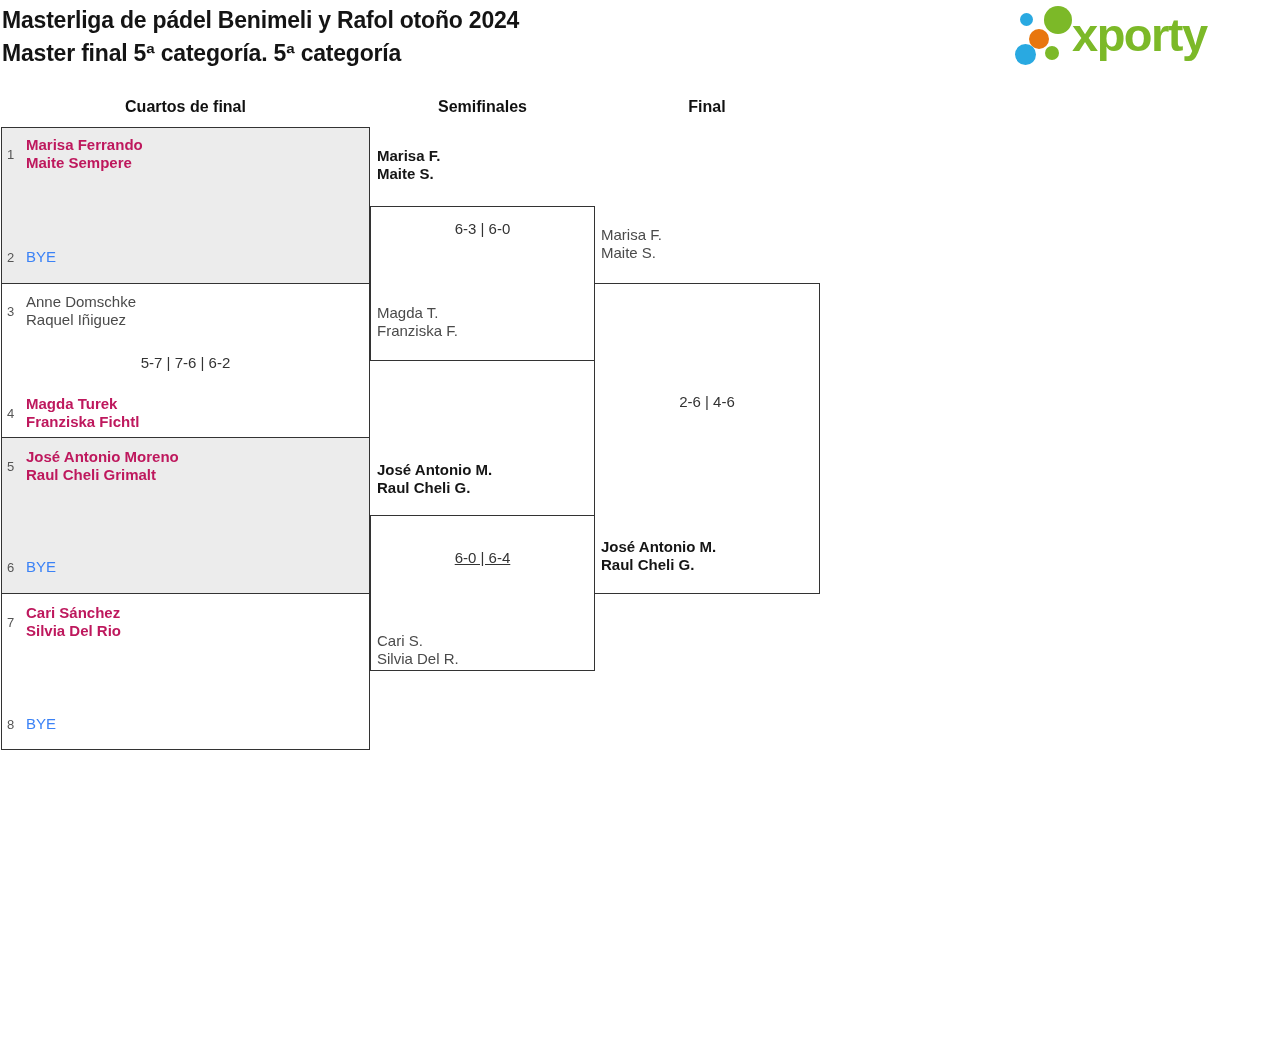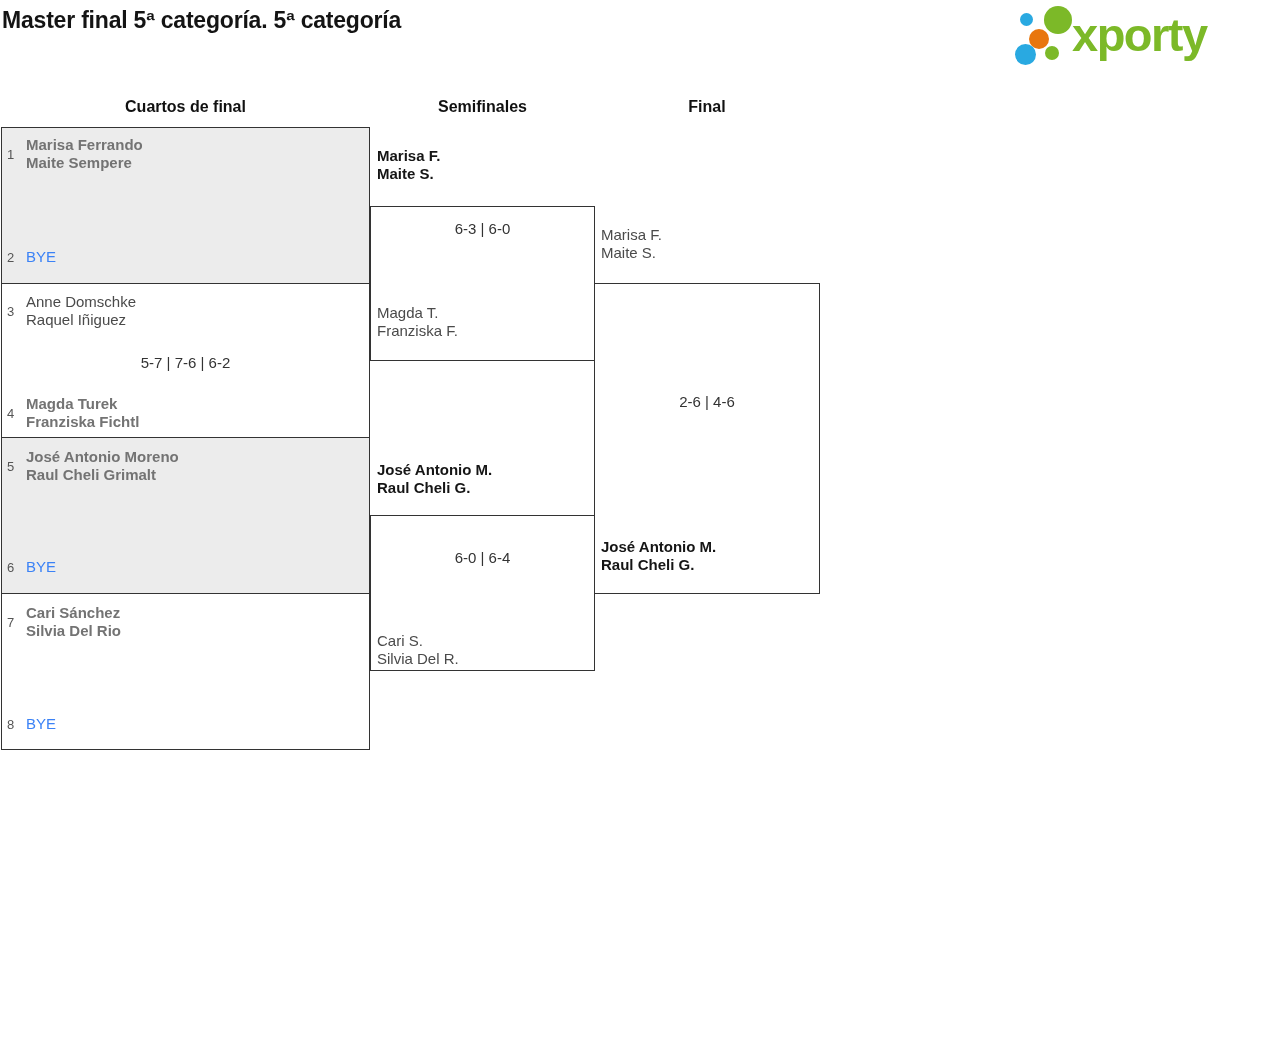--- a/index.html
+++ b/index.html
@@ -45,41 +45,42 @@
   #box-qf4 { left:1px;   top:593px; width:369px; height:157px; }
   #box-sf1 { left:370px; top:206px; width:225px; height:155px; }
   #box-sf2 { left:370px; top:515px; width:225px; height:156px; }
   #box-f   { left:594px; top:283px; width:226px; height:311px; }
 
   
   .team { position:absolute; display:flex; align-items:center; }
   .seed { width:19px; font-size:13px; color:#555; flex:0 0 19px; }
   .names { font-size:15px; line-height:18px; }
   .names span { display:block; }
-  .winner .names { font-weight:700; color:#737373; }
+  .winner .names { font-weight:700; color:#be185d; }
   .loser  .names { font-weight:400; color:#4a4a4a; }
   .bye    .names { font-weight:400; color:#3b82f6; }
 
   
   .adv { position:absolute; font-size:15px; line-height:18px; }
   .adv span { display:block; }
   .adv.winner { font-weight:700; color:#151515; }
   .adv.loser  { font-weight:400; color:#4a4a4a; }
 
   
   .score { position:absolute; font-size:15px; color:#333; text-align:center; }
   .sc-qf2 { left:1px;   width:369px; top:354px; }
   .sc-sf1 { left:370px; width:225px; top:220px; }
-  .sc-sf2 { left:370px; width:225px; top:549px; }
+  .sc-sf2 { left:370px; width:225px; top:549px;text-decoration:underline; }
   .sc-f   { left:594px; width:226px; top:393px; }
 </style>
 </head>
 <body>
 
 <div class="title-block">
+  <div class="title-line">Masterliga de pádel Benimeli y Rafol otoño 2024</div>
   <div class="title-line">Master final 5ª categoría. 5ª categoría</div>
 </div>
 
 <div class="logo">
   <span class="dot dot-blue-small"></span>
   <span class="dot dot-green-big"></span>
   <span class="dot dot-orange"></span>
   <span class="dot dot-blue-mid"></span>
   <span class="dot dot-green-small"></span>
   <span class="logo-word">xporty</span>

